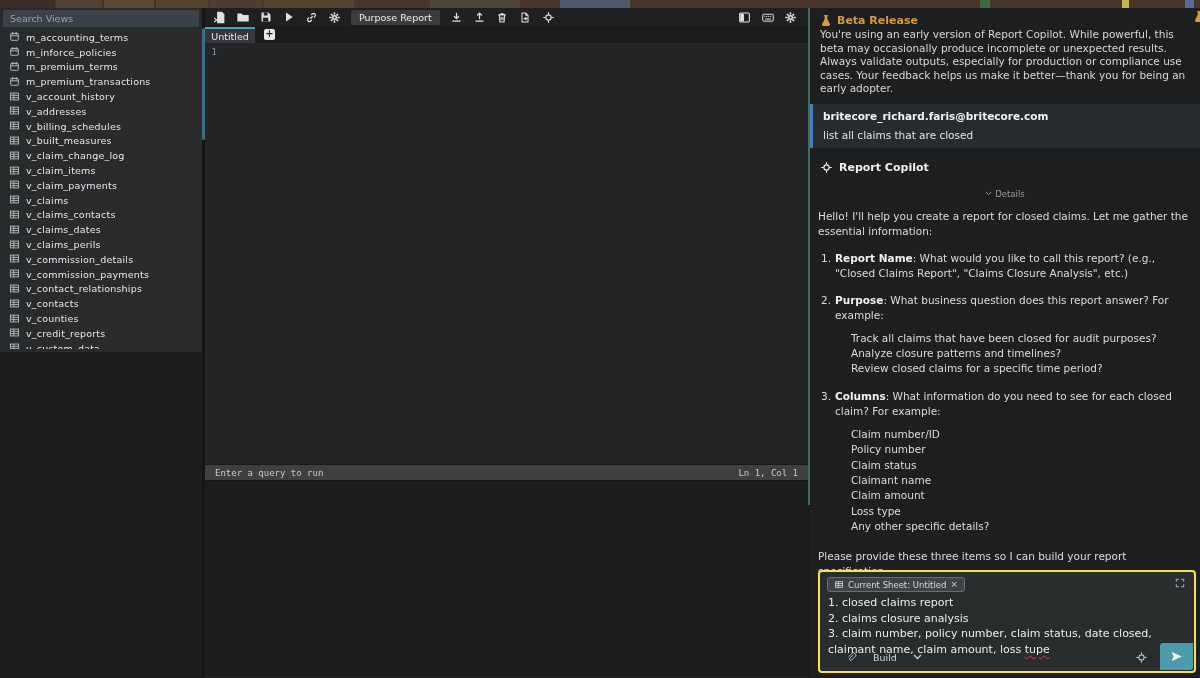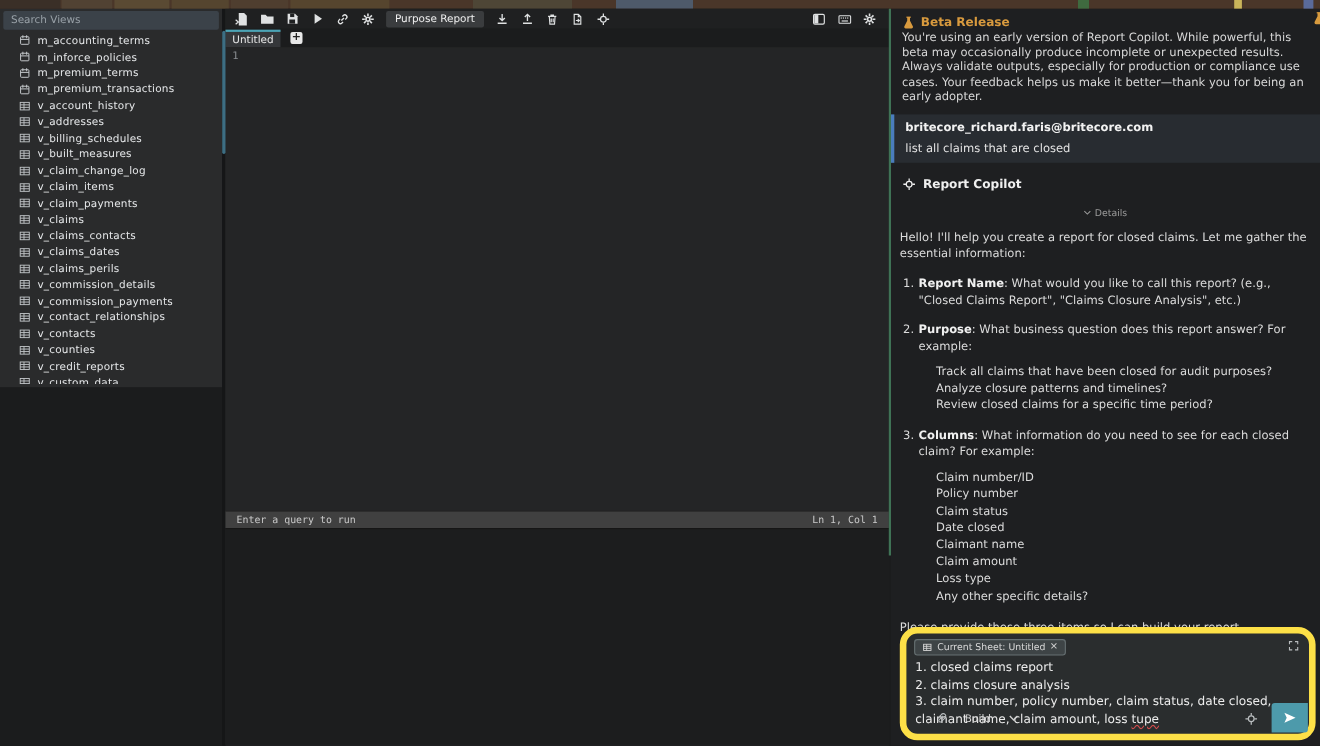--- a/index.html
+++ b/index.html
@@ -14,21 +14,21 @@
   
   .strip{position:absolute;left:0;top:0;width:1200px;height:8px;background:#4a3629}
   .strip .seg{position:absolute;top:0;height:8px}
 
   
   .sidebar{position:absolute;left:0;top:8px;width:202px;height:344px;background:#2a2b2c}
   .search{display:block;margin:2px 3px 0;height:17px;width:196px;background:#3b4249;border:none;
           border-radius:2px;color:#cfd3d7;font-size:9.5px;padding:0 7px;font-family:inherit;outline:none}
   .search::placeholder{color:#98a0a7}
   .viewlist{height:322px;overflow:hidden;padding-top:3px}
-  .sb-item{height:14.8px;display:flex;align-items:center;padding-left:17px;gap:5px;cursor:pointer;white-space:nowrap}
+  .sb-item{height:14.8px;display:flex;align-items:center;padding-left:9px;gap:5px;cursor:pointer;white-space:nowrap}
   .sb-icon{display:flex;width:12px;height:12px}
   .sb-label{font-size:9.5px;color:#e6e8ea;letter-spacing:.2px}
 
   .vdiv{position:absolute;left:202px;top:8px;width:3px;height:670px;background:#151617}
   .vscroll{position:absolute;left:202px;top:28px;width:3px;height:112px;background:#3d6e83;border-radius:2px;z-index:2}
 
   
   .main{position:absolute;left:205px;top:8px;width:603px;height:670px;background:#232425}
   .toolbar{height:18px;background:#1f2021;display:flex;align-items:center;gap:4px;padding-left:5px}
   .tbtn{width:19px;height:16px;display:flex;align-items:center;justify-content:center;cursor:pointer;border-radius:2px}
@@ -66,21 +66,21 @@
   .details{display:flex;justify-content:center;align-items:center;gap:3px;color:#9b9b9b;font-size:8.5px;margin-top:15px;cursor:pointer}
   .amsg{padding:10px 8px 0;line-height:15px;color:#dcdcdc}
   .q-item{margin-top:12px;display:grid;grid-template-columns:17px 1fr}
   .q-num{text-align:right;padding-right:4px}
   .q-label{font-weight:bold;color:#f0f0f0}
   .sub{margin:8px 0 0 16px}
   .sub div{line-height:15.4px}
   .outro{margin-top:14px}
 
   .composer{position:absolute;left:8px;top:562px;width:378px;height:103px;background:#2a2d2e;
-            border:6px solid #fde047;border-radius:16px}
+            border:2px solid #fde047;border-radius:4px}
   .chip{position:absolute;left:7px;top:5px;height:15px;background:#3e4446;border:1px solid #667072;border-radius:3px;
         display:flex;align-items:center;gap:4px;padding:0 6px;font-size:8.5px;color:#d8d8d8;cursor:pointer}
   .chip-x{cursor:pointer;color:#cfcfcf;font-size:9px;line-height:9px}
   .expand{position:absolute;right:9px;top:6px;cursor:pointer;display:flex}
   .comp-text{position:absolute;left:8px;top:23px;right:9px;font-size:11px;line-height:15.5px;color:#ececec;cursor:text}
   .typo{text-decoration:underline wavy var(--typo-red);text-decoration-thickness:1px;text-underline-offset:2px}
   .comp-bottom{position:absolute;left:8px;right:0;bottom:0;height:28px;display:flex;align-items:center;padding-left:17px}
   .attach{display:flex;cursor:pointer}
   .build{display:flex;gap:16px;align-items:center;margin-left:16px;font-size:9.5px;color:#d6d6d6;cursor:pointer}
   .comp-bottom-right{margin-left:auto;display:flex;align-items:center}
@@ -480,21 +480,20 @@
               <div>Analyze closure patterns and timelines?</div>
               <div>Review closed claims for a specific time period?</div>
             </div></span>
         </div>
         <div class="q-item">
           <span class="q-num">3.</span>
           <span><span class="q-label">Columns</span><span>: What information do you need to see for each closed claim? For example:</span><div class="sub">
               <div>Claim number/ID</div>
               <div>Policy number</div>
               <div>Claim status</div>
-              <div>Date closed</div>
               <div>Claimant name</div>
               <div>Claim amount</div>
               <div>Loss type</div>
               <div>Any other specific details?</div>
             </div></span>
         </div>
       </div>
     <div class="outro">Please provide these three items so I can build your report specification.</div>
   </div>
 

